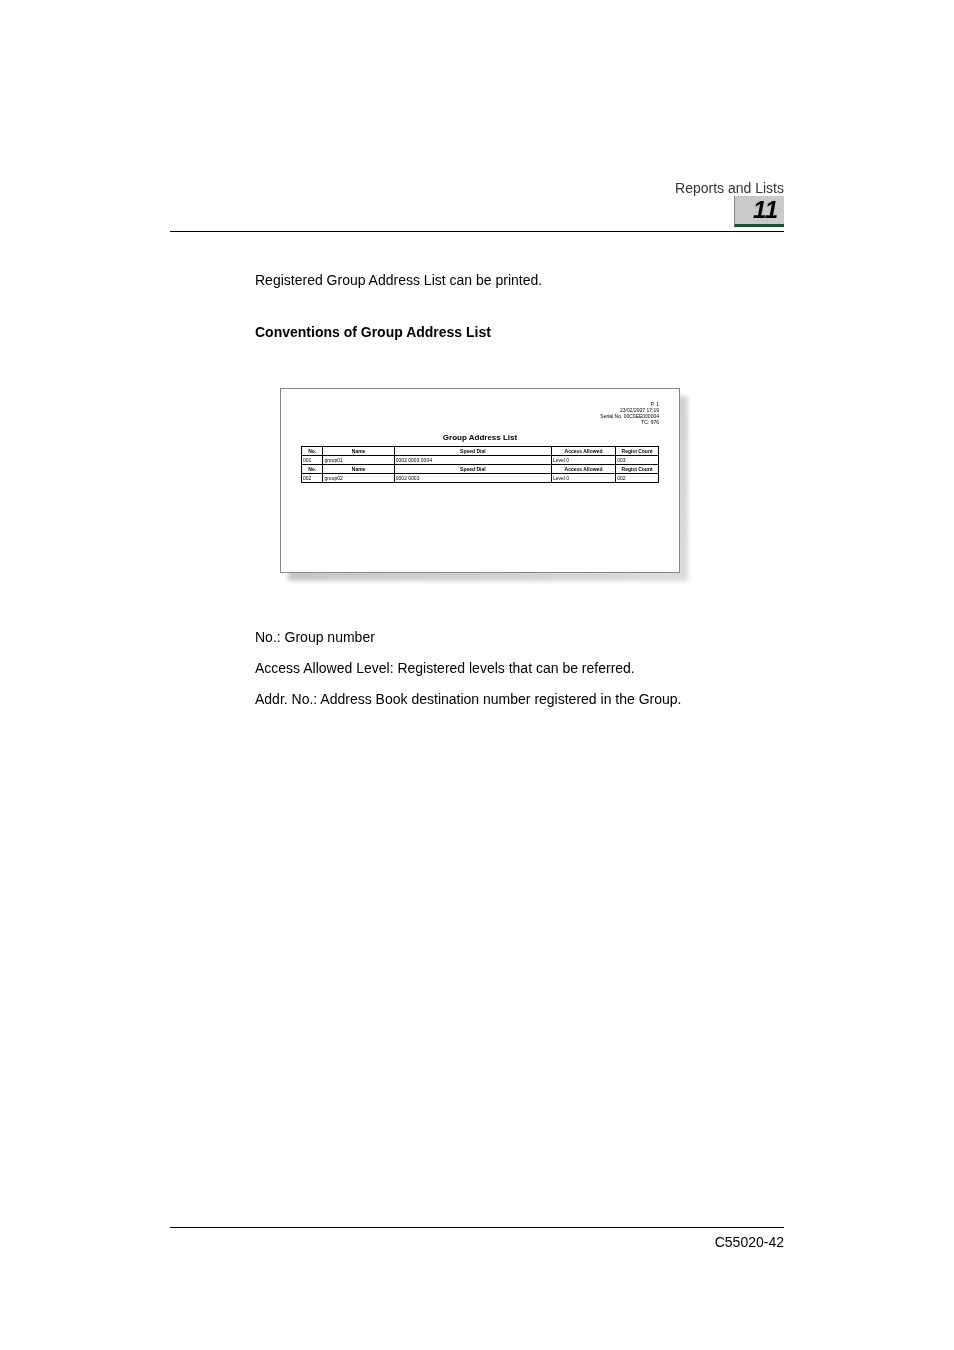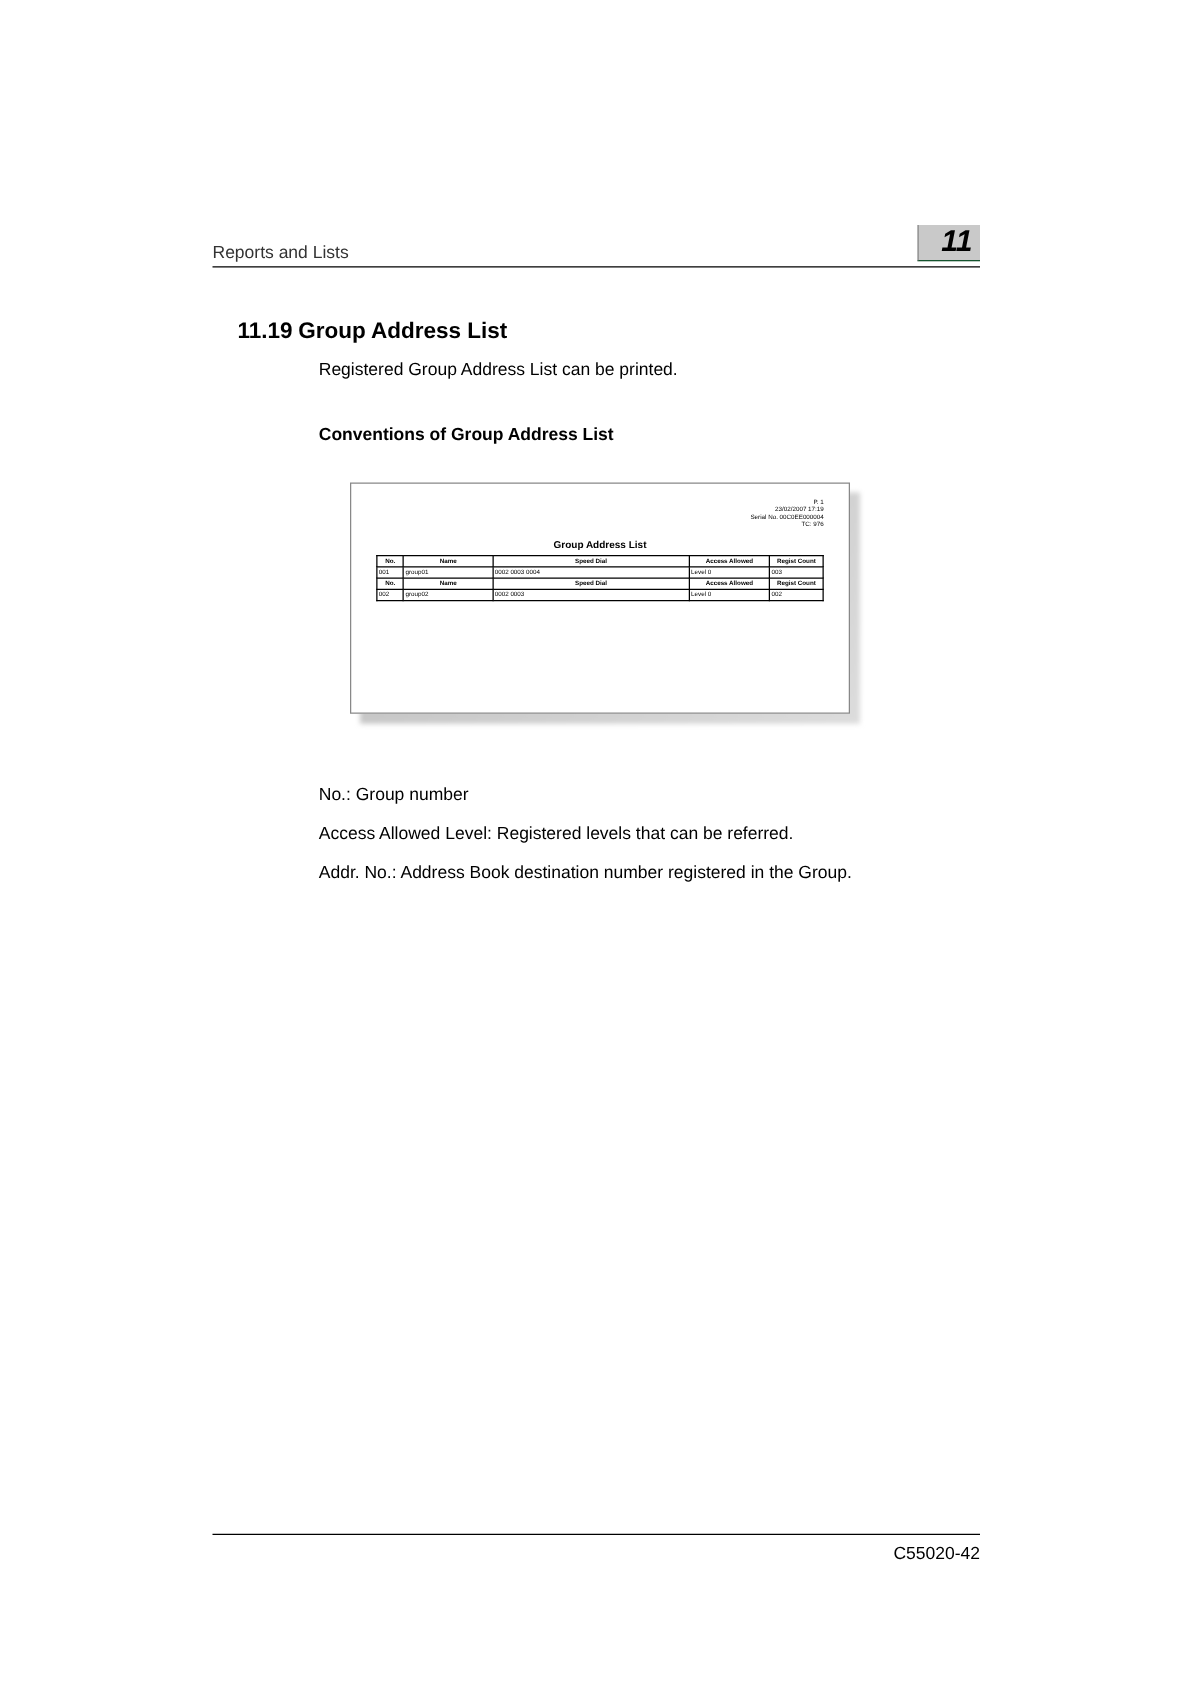--- a/index.html
+++ b/index.html
@@ -21,55 +21,56 @@
       position: relative;
     }
     .header-row {
       border-bottom: 1px solid #000;
       padding-bottom: 4px;
       margin-bottom: 40px;
       display: flex;
       justify-content: space-between;
       align-items: flex-end;
       width: 100%;
+      flex-direction: column;
     }
     .header-text {
       font-size: 14px;
       color: #333;
     }
     .chapter-badge {
       background: #c9c9c9;
       padding: 2px 6px 2px 18px;
       font-size: 24px;
       font-weight: bold;
       font-style: italic;
       color: #000;
       border-left: 1px solid #888;
-      border-bottom: 1px solid #14532d;
+      border-bottom: 3px solid #14532d;
       line-height: 1;
     }
     .section-row {
       margin-left: 20px;
       margin-bottom: 12px;
     }
     .section-title {
       font-size: 18px;
       font-weight: bold;
     }
     .body-indent {
       margin-left: 85px;
     }
     .intro-text {
       font-size: 14px;
       margin-bottom: 36px;
     }
     .subhead {
       font-size: 14px;
       font-weight: bold;
-      margin-bottom: 31px;
+      margin-bottom: 48px;
     }
     .figure-wrap {
       margin-left: 110px;
       margin-bottom: 55px;
       position: relative;
       width: 410px;
     }
     .figure-shadow {
       position: absolute;
       top: 8px;
@@ -147,24 +148,20 @@
 </head>
 <body>
 
 <div class="page">
 
   <div class="header-row">
     <span class="header-text">Reports and Lists</span>
     <span class="chapter-badge">11</span>
   </div>
 
-  <div class="section-row">
-    <span class="section-title">11.19</span>
-    <span class="section-title">Group Address List</span>
-  </div>
 
   <div class="body-indent">
     <p class="intro-text">Registered Group Address List can be printed.</p>
     <p class="subhead">Conventions of Group Address List</p>
   </div>
 
   <div class="figure-wrap">
     <div class="figure-shadow"></div>
     <div class="figure">
       <div class="fig-meta">

